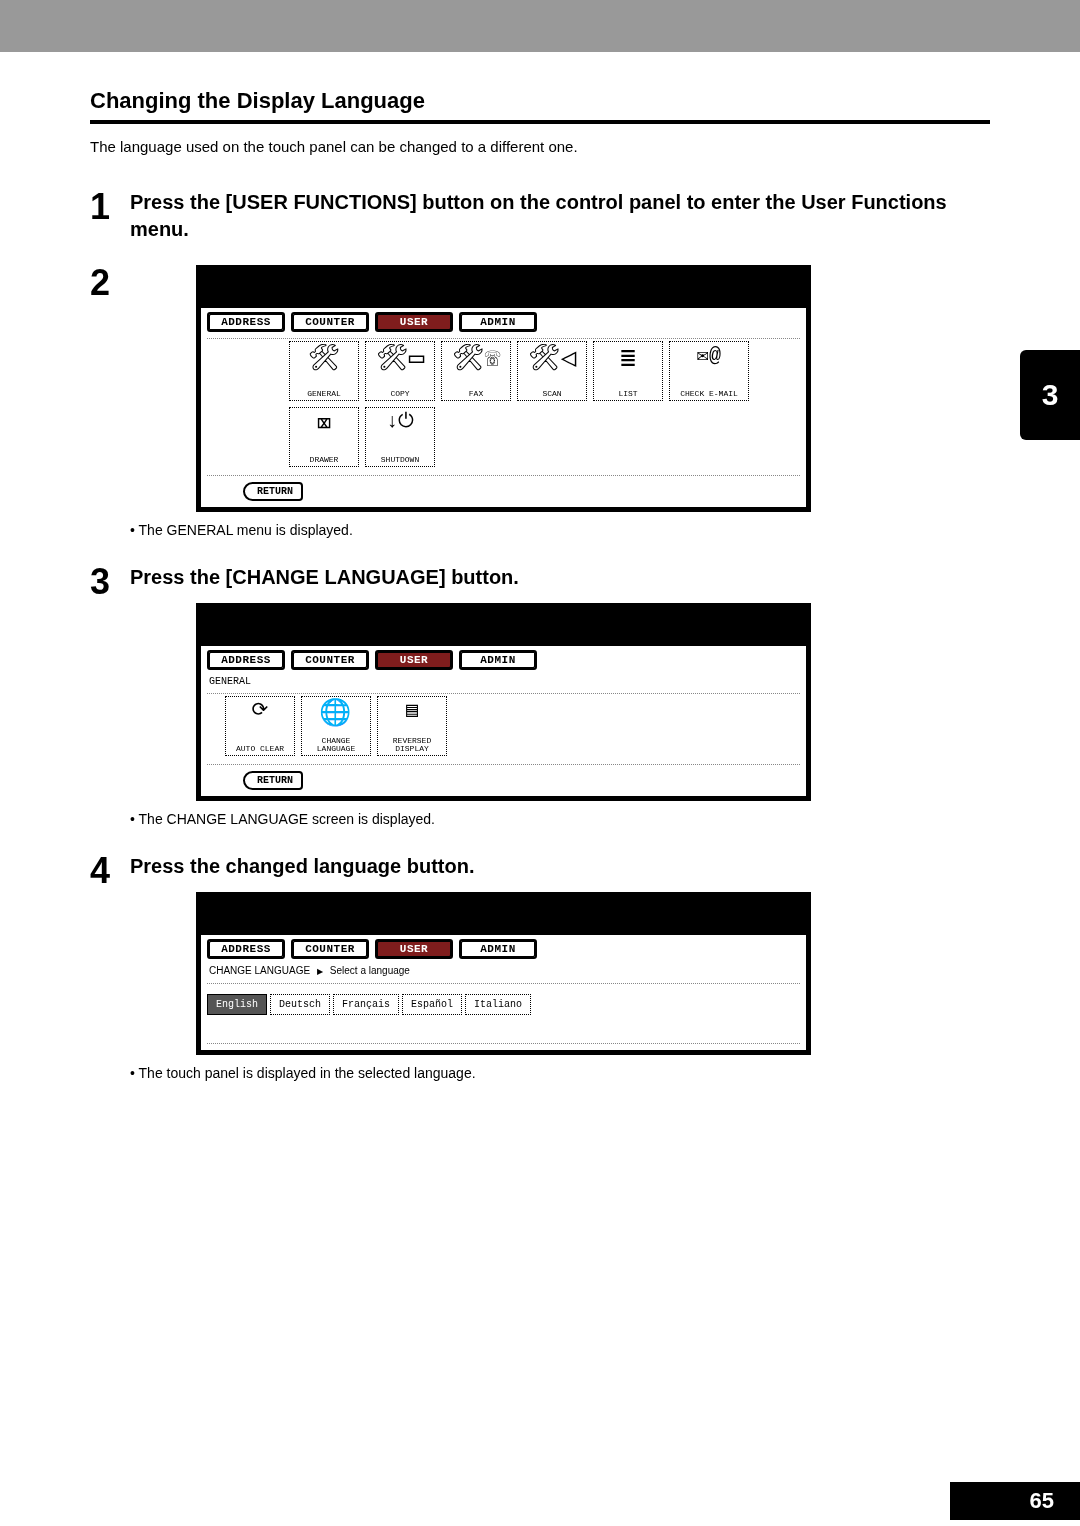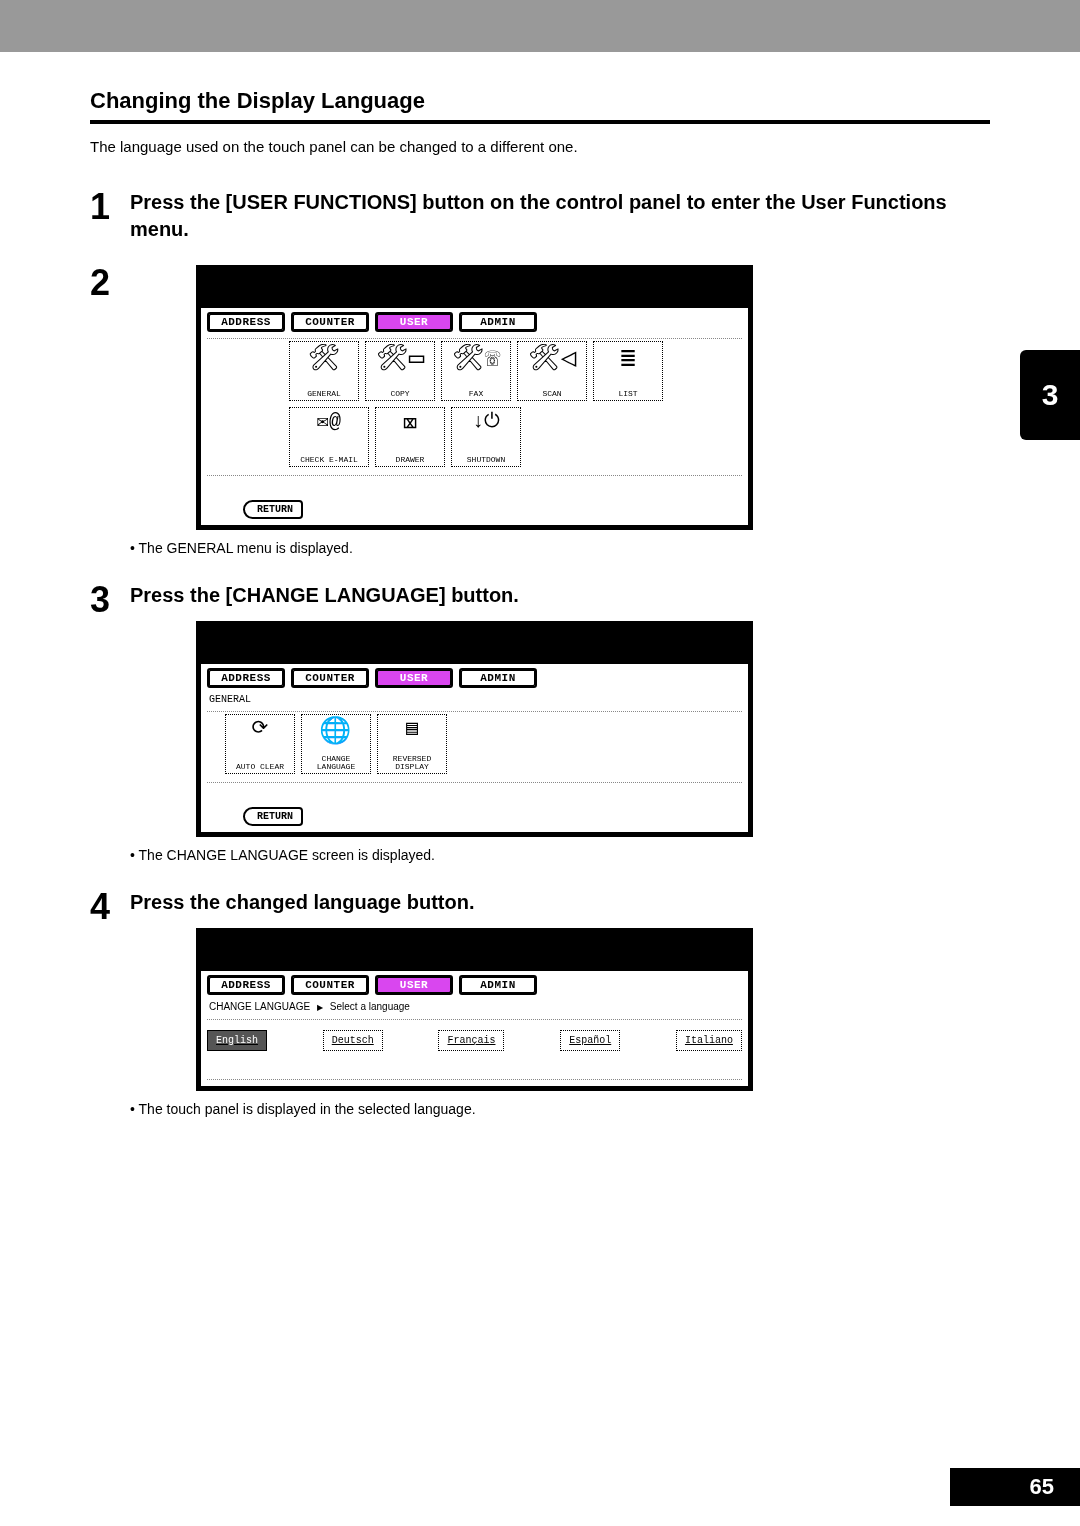--- a/index.html
+++ b/index.html
@@ -14,42 +14,42 @@
 
   .step { display: flex; margin-bottom: 10px; }
   .step-num { font-size: 36px; font-weight: bold; width: 40px; line-height: 1; }
   .step-body { flex: 1; }
   .step-text { font-size: 20px; font-weight: bold; line-height: 1.35; margin-bottom: 12px; }
   .note { font-size: 14px; margin: 10px 0 16px 0; }
   .note::before { content: "• "; }
 
   .chapter-tab { position: absolute; right: 0; top: 350px; width: 60px; height: 90px; background: #000; color: #fff; font-size: 30px; font-weight: bold; display: flex; align-items: center; justify-content: center; border-top-left-radius: 6px; border-bottom-left-radius: 6px; }
 
-  .page-number-strip { position: absolute; bottom: 20px; right: 0; width: 130px; height: 38px; background: #000; color: #fff; font-size: 22px; font-weight: bold; display: flex; align-items: center; justify-content: flex-end; padding-right: 26px; }
+  .page-number-strip { position: absolute; bottom: 6px; right: 0; width: 130px; height: 38px; background: #000; color: #fff; font-size: 22px; font-weight: bold; display: flex; align-items: center; justify-content: flex-end; padding-right: 26px; }
 
   
-  .panel { background: #000; width: 557px; margin-left: 66px; margin-bottom: 6px; border: 1px solid #000; }
+  .panel { background: #000; width: 615px; margin-left: 66px; margin-bottom: 6px; border: 1px solid #000; }
   .panel-inner { background: #fff; margin: 42px 4px 4px 4px; padding: 4px 6px 6px 6px; }
   .tab-row { display: flex; gap: 6px; margin-bottom: 6px; }
   .tab-btn { border: 2px solid #000; background: #fff; font-family: "Courier New", monospace; font-size: 11px; font-weight: bold; letter-spacing: 0.5px; padding: 2px 10px; min-width: 78px; text-align: center; border-radius: 3px; box-shadow: 1px 1px 0 #000 inset, -1px -1px 0 #000 inset; }
-  .tab-btn.active { background: #d946ef; color: #fff; }
+  .tab-btn.active { background: #7f1d1d; color: #fff; }
 
   .icon-grid { display: flex; flex-wrap: wrap; gap: 6px; padding-top: 2px; padding-left: 82px; padding-bottom: 8px; border-top: 1px dotted #888; border-bottom: 1px dotted #888; }
   .icon-btn { width: 70px; height: 60px; border: 1px dotted #000; display: flex; flex-direction: column; align-items: center; justify-content: space-between; padding: 4px 2px 2px 2px; font-family: "Courier New", monospace; font-size: 8px; text-align: center; line-height: 1; }
   .icon-btn.wide { width: 80px; }
   .icon-glyph { font-size: 26px; line-height: 1; }
   .icon-glyph.sm { font-size: 20px; }
 
-  .bottom-row { display: flex; justify-content: space-between; align-items: flex-end; margin-top: 24px; padding-left: 36px; }
+  .bottom-row { display: flex; justify-content: space-between; align-items: flex-end; margin-top: 6px; padding-left: 36px; }
   .return-btn { border: 2px solid #000; border-radius: 10px 4px 4px 10px; font-family: "Courier New", monospace; font-size: 10px; font-weight: bold; padding: 2px 8px 2px 12px; }
 
   
   .icon-grid.nolead { padding-left: 18px; }
   .sub-heading { font-family: "Courier New", monospace; font-size: 10px; margin: 4px 0 6px 2px; }
-  .lang-row { display: flex; justify-content: space-between; gap: 10px; padding: 10px 0 28px 0; border-top: 1px dotted #888; border-bottom: 1px dotted #888; text-decoration: underline; }
+  .lang-row { display: flex; justify-content: flex-start; gap: 3px; padding: 10px 0 28px 0; border-top: 1px dotted #888; border-bottom: 1px dotted #888; }
   .lang-btn { border: 1px dotted #000; font-family: "Courier New", monospace; font-size: 10px; padding: 4px 8px; min-width: 58px; text-align: center; }
   .lang-btn.active { background: #555; color: #fff; border: 1px solid #000; }
   .cancel-row { display: flex; justify-content: center; margin-top: 6px; }
   .cancel-btn { border: 2px solid #000; font-family: "Courier New", monospace; font-size: 10px; font-weight: bold; padding: 2px 12px; }
 
   .crumb-row { font-family: Liberation Sans, sans-serif; font-size: 10px; margin: 2px 0 7px 2px; }
   .crumb-row .arrow::before { content: "▶"; font-size: 8px; margin: 0 4px; }
 </style>
 </head>
 <body>

